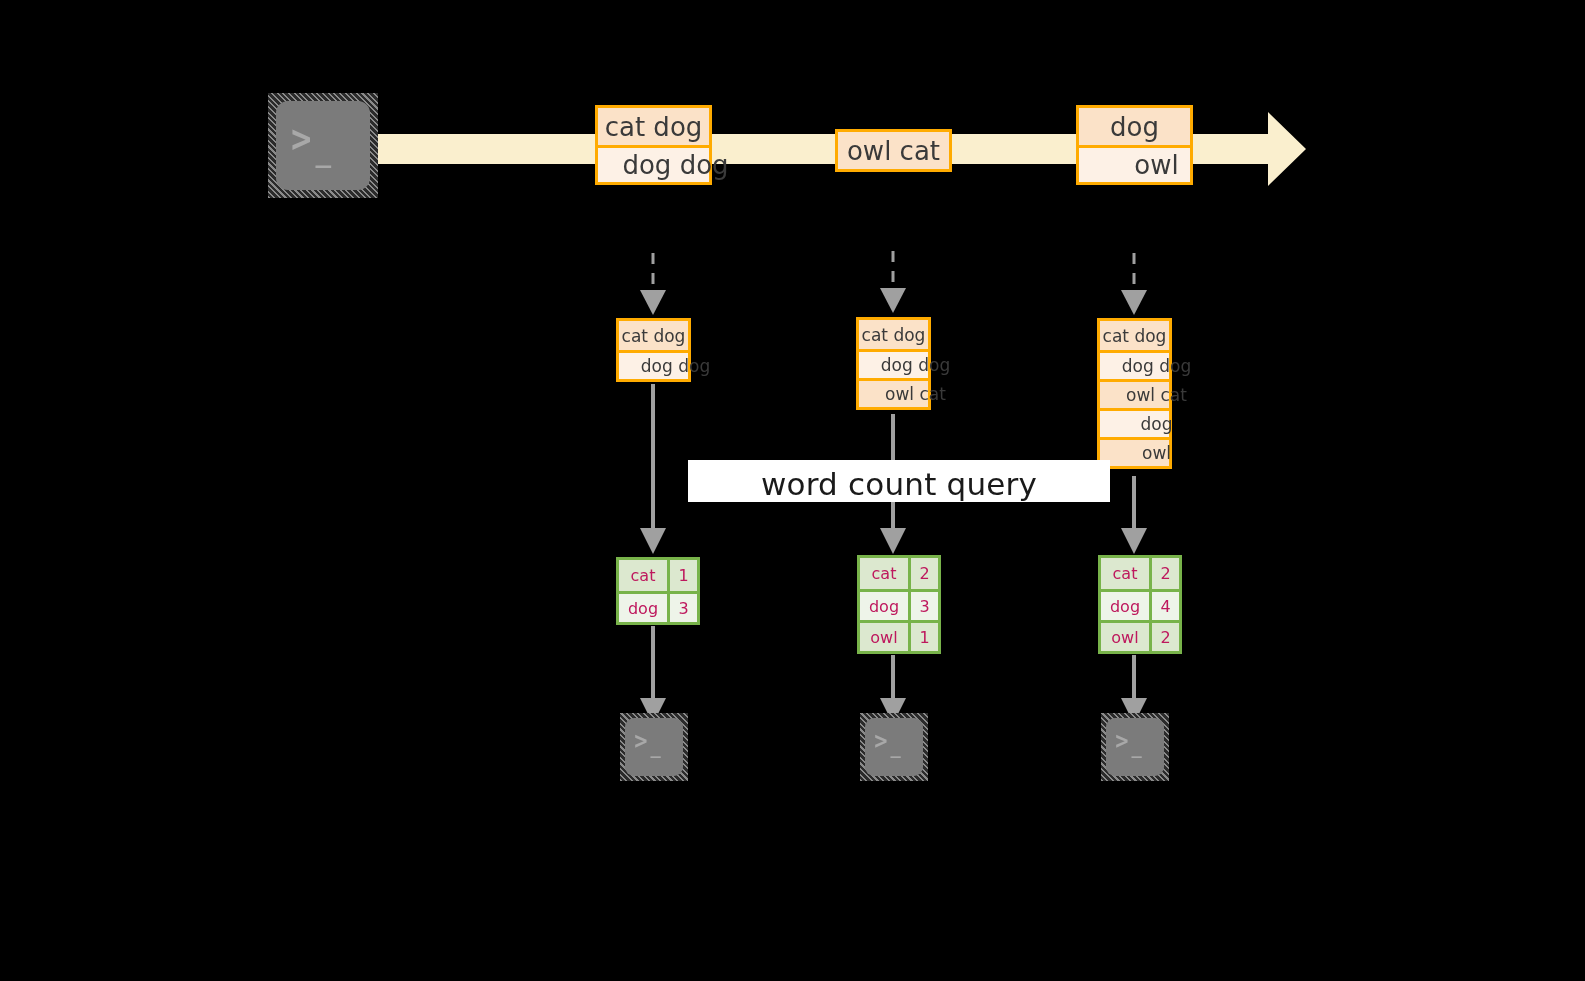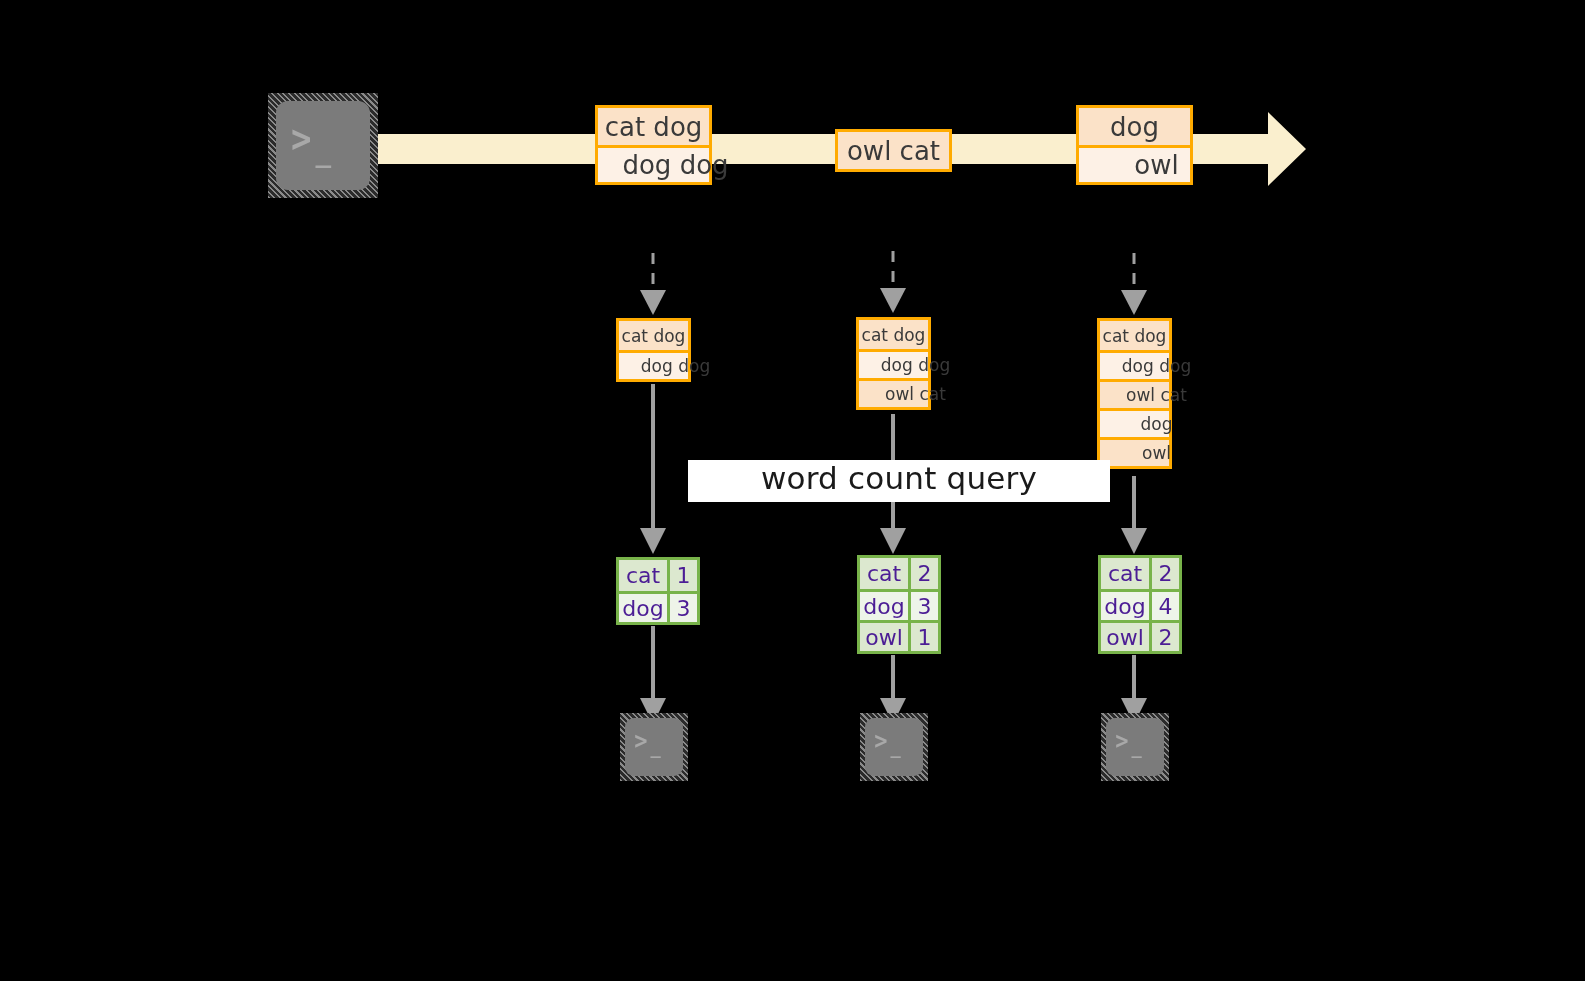--- a/index.html
+++ b/index.html
@@ -130,36 +130,36 @@
     height: 31px;
   }
   .gtable .row + .row {
     border-top: 3px solid #78B34A;
   }
   .gtable .kc, .gtable .vc {
     box-sizing: border-box;
     display: flex;
     align-items: center;
     justify-content: center;
-    font-size: 22px;
-    color: #4c1d95;
+    font-size: 16px;
+    color: #be185d;
     white-space: nowrap;
   }
   .gtable .kc { width: 48px; }
   .gtable .vc { width: 30px; border-left: 3px solid #78B34A; }
   .grow-a .kc, .grow-a .vc { background: #DCE8CF; }
   .grow-b .kc, .grow-b .vc { background: #EEF4E9; }
 
   
   .query-band {
     position: absolute;
     box-sizing: border-box;
     background: #FFFFFF;
     display: flex;
-    align-items: flex-start;
+    align-items: flex-end;
     justify-content: center;
   }
   .query-band .txt {
     font-size: 31px;
     color: #1a1a1a;
     letter-spacing: 0.2px;
     white-space: nowrap;
   }
 </style>
 </head>

